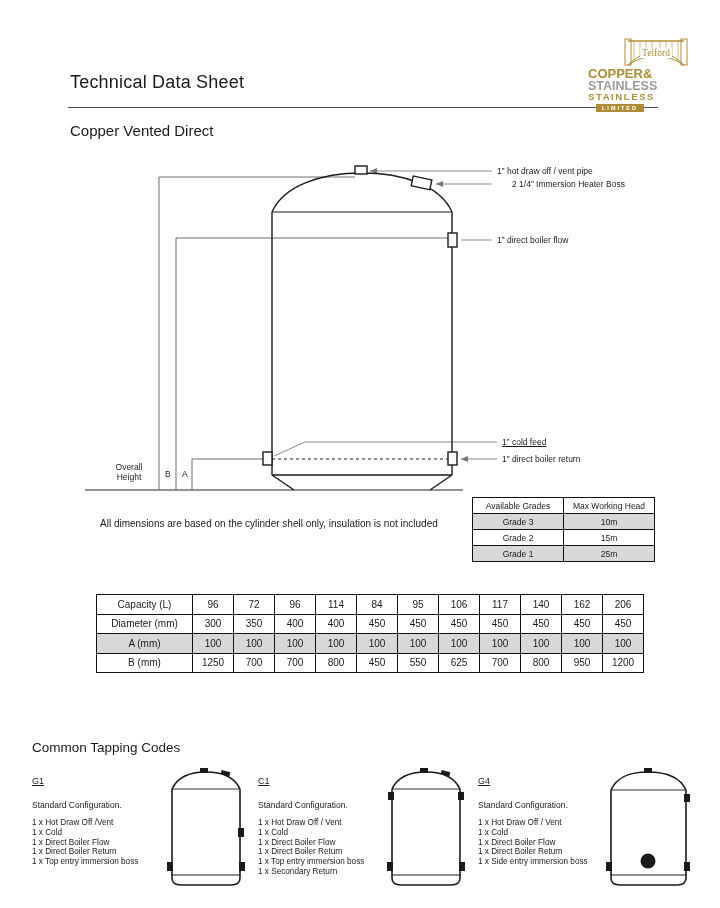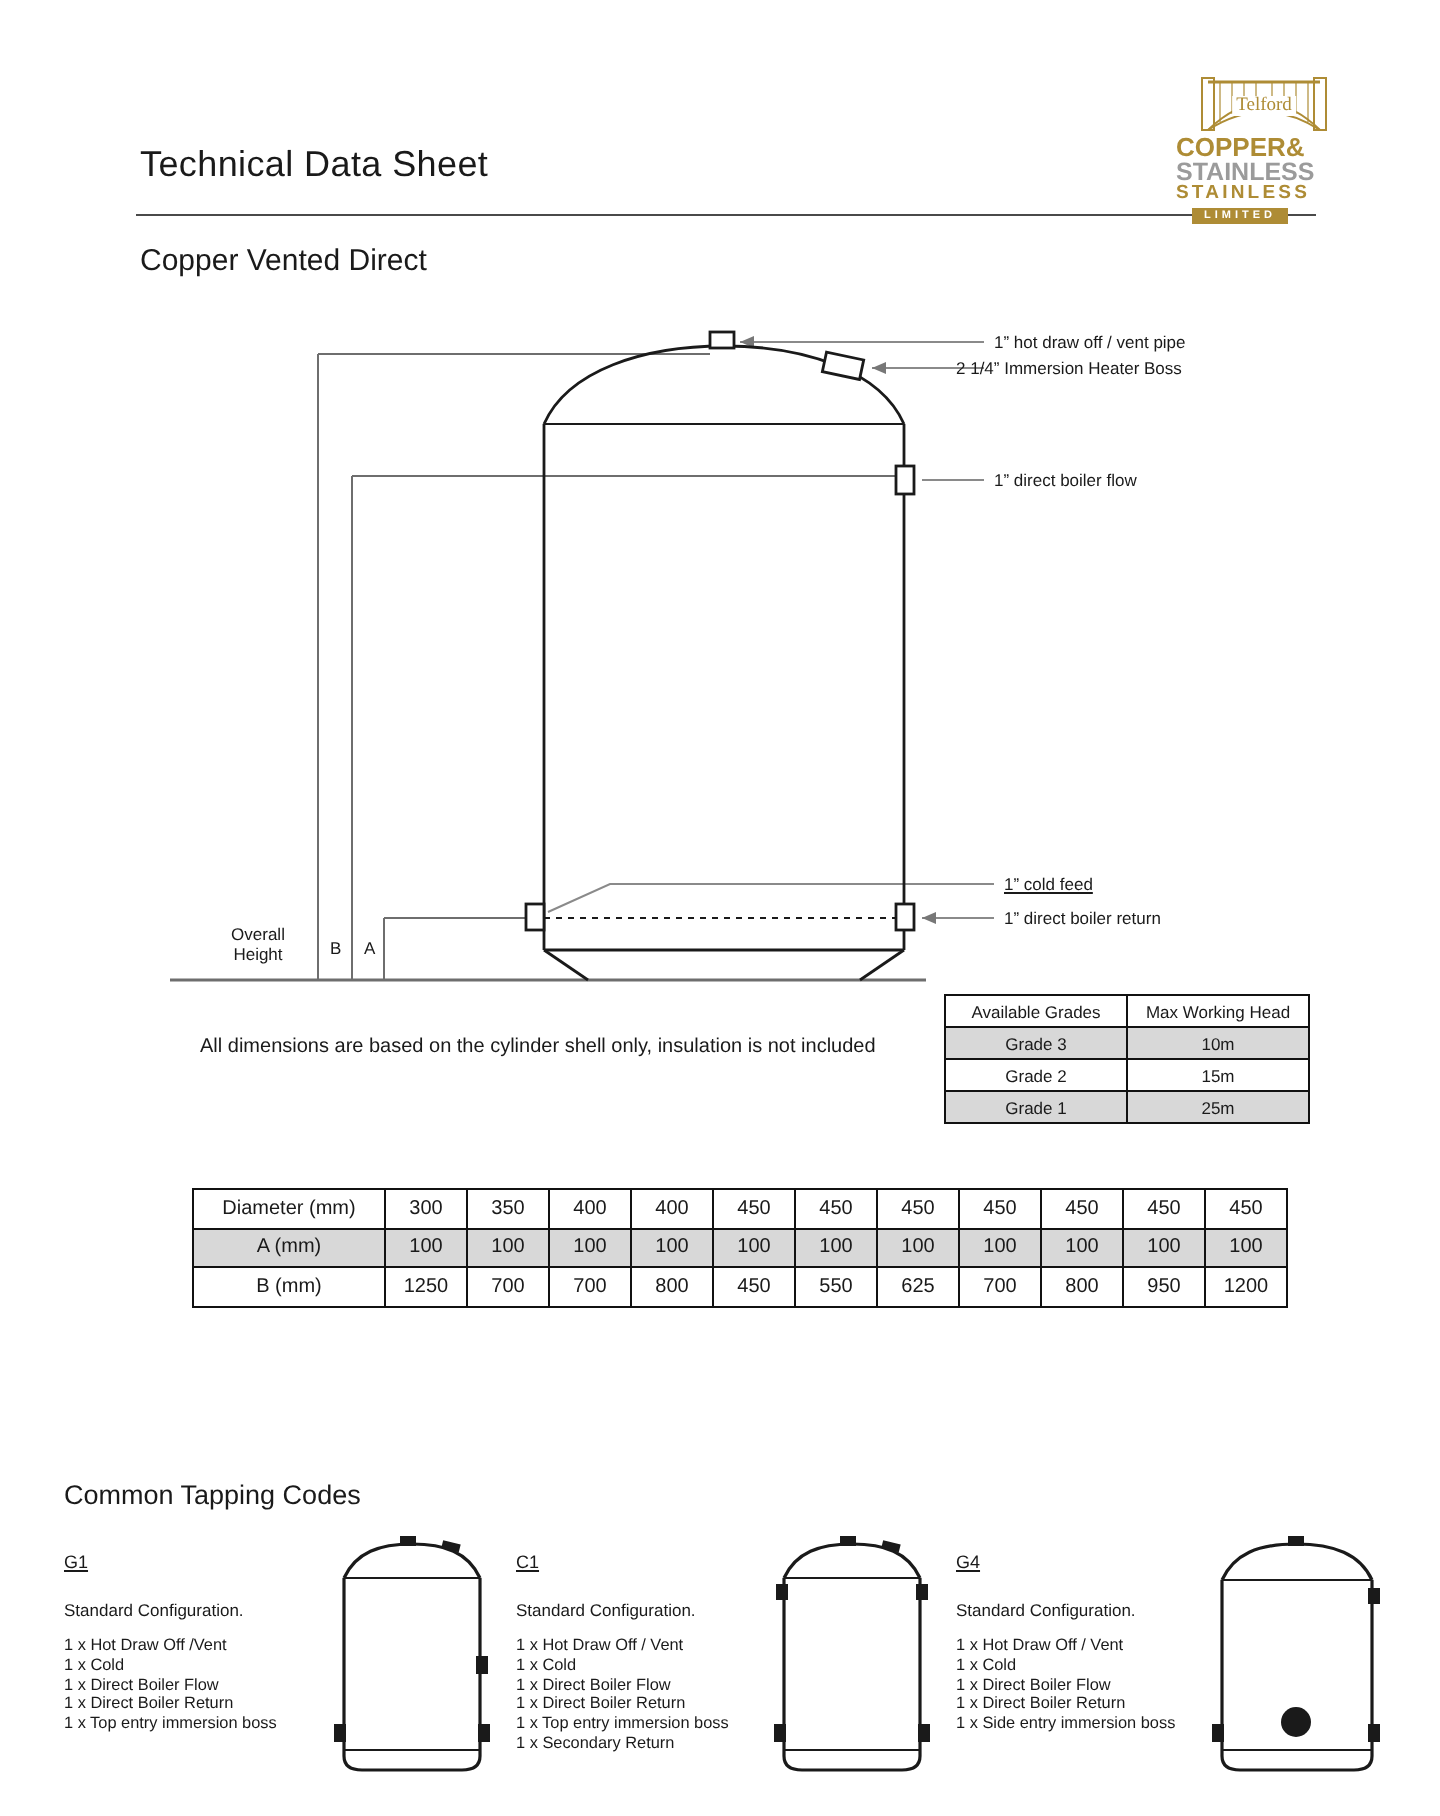--- a/index.html
+++ b/index.html
@@ -6,21 +6,21 @@
   .page {
     position:relative; width:720px; height:908px; background:#fff; overflow:hidden;
     font-family:"Liberation Sans", sans-serif; color:#1a1a1a;
   }
   
   .title { position:absolute; left:70px; top:72px; font-size:18px; letter-spacing:0.2px; }
   .hrule { position:absolute; left:68px; top:107px; width:590px; height:1px; background:#4a4a4a; }
   .subtitle { position:absolute; left:70px; top:122px; font-size:15px; }
   
   .logo { position:absolute; left:588px; top:37px; width:64px; text-align:center; }
-  .bridge-wrap { position:relative; width:88px; height:30px; }
+  .bridge-wrap { position:relative; width:88px; height:30px;margin-left:24px; }
   .logo-telford {
     position:absolute; top:11px; left:50%; transform:translateX(-50%);
     font-family:"Liberation Serif", serif; font-size:9.5px; color:var(--gold,#AE8C35);
     background:#fff; padding:0 2px; line-height:10px;
   }
   .logo-copper    { font-size:13px;  font-weight:bold; color:var(--gold,#AE8C35); line-height:13px; }
   .logo-stainless { font-size:12.5px;font-weight:bold; color:var(--lgray,#9B9B9B); line-height:12px; }
   .logo-cylinders { font-size:9.5px; font-weight:bold; color:var(--gold,#AE8C35); letter-spacing:1.6px; line-height:10px; }
   .logo-limited   { margin:2px auto 0; width:48px; background:var(--gold,#AE8C35); color:#fff;
                     font-size:5.5px; font-weight:bold; letter-spacing:2px; line-height:8px; }
@@ -173,21 +173,21 @@
       </svg>
       <div class="logo-telford">Telford</div>
     </div>
     <div class="logo-copper">COPPER&amp;</div>
     <div class="logo-stainless">STAINLESS</div>
     <div class="logo-cylinders">STAINLESS</div>
     <div class="logo-limited">LIMITED</div>
   </div>
 
   <div class="ann" style="left:497px; top:166px;">1” hot draw off / vent pipe</div>
-  <div class="ann" style="left:478px; top:179px;">2 1/4” Immersion Heater Boss</div>
+  <div class="ann" style="left:512px; top:179px;">2 1/4” Immersion Heater Boss</div>
   <div class="ann" style="left:497px; top:235px;">1” direct boiler flow</div>
   <div class="ann" style="left:502px; top:437px;text-decoration:underline;">1” cold feed</div>
   <div class="ann" style="left:502px; top:454px;">1” direct boiler return</div>
 
   <div class="dim-overall">Overall Height</div>
   <div class="dim-b">B</div>
   <div class="dim-a">A</div>
 
   <div class="footnote">All dimensions are based on the cylinder shell only, insulation is not included</div>
 
@@ -209,20 +209,34 @@
         </tr>
         <tr class="shaded">
           <td>Grade 1</td>
           <td>25m</td>
         </tr>
       </tbody>
   </table>
 
   <table class="dims-table">
     <tbody>
+        <tr>
+          <td class="rowlabel">Capacity (L)</td>
+          <td>96</td>
+          <td>72</td>
+          <td>96</td>
+          <td>114</td>
+          <td>84</td>
+          <td>95</td>
+          <td>106</td>
+          <td>117</td>
+          <td>140</td>
+          <td>162</td>
+          <td>206</td>
+        </tr>
         <tr>
           <td class="rowlabel">Diameter (mm)</td>
           <td>300</td>
           <td>350</td>
           <td>400</td>
           <td>400</td>
           <td>450</td>
           <td>450</td>
           <td>450</td>
           <td>450</td>

